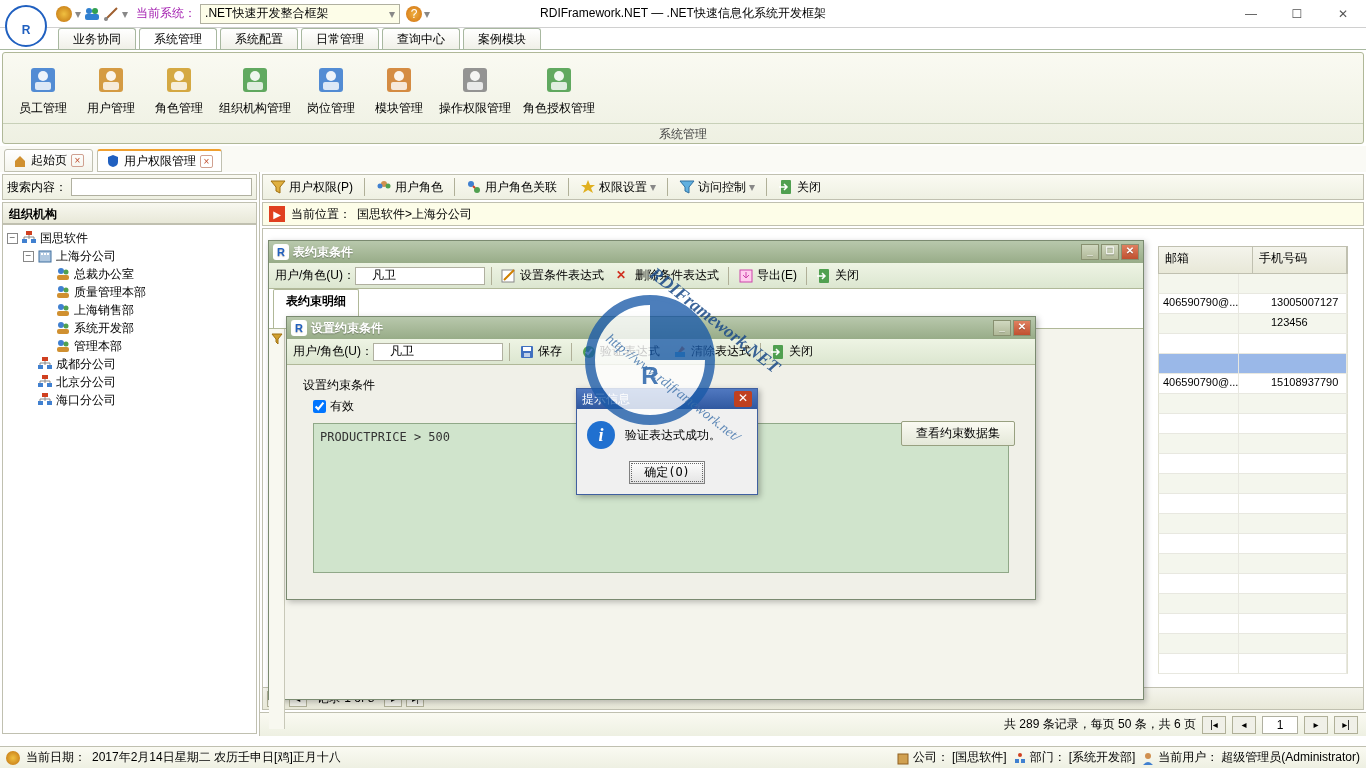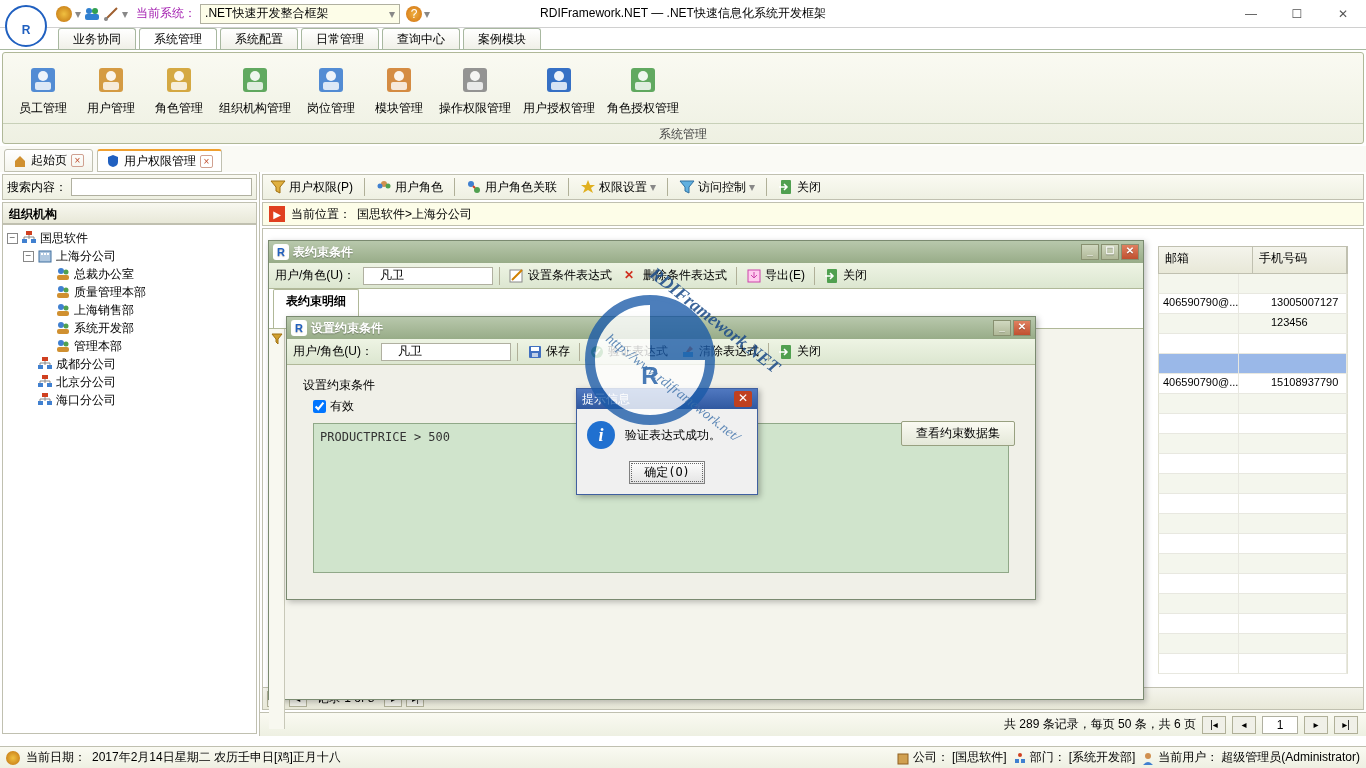--- a/index.html
+++ b/index.html
@@ -81,21 +81,21 @@
 
 
 .dialog { position: absolute; border: 1px solid #7a8a70; background: #f4f4ec; box-shadow: 2px 2px 6px rgba(0,0,0,0.25); }
 .dialog.inner { background: #f0f0e8; }
 .dlg-title { height: 22px; background: linear-gradient(#b8c8ac,#98ac88); color: #fff; display: flex; align-items: center; padding: 0 4px; gap: 4px; font-weight: bold; text-shadow: 0 1px 1px rgba(0,0,0,0.3); }
 .dlg-title .r { width: 16px; height: 16px; background: #fff; border-radius: 3px; display: inline-flex; align-items: center; justify-content: center; color: #2060c0; font-weight: bold; font-size: 11px; }
 .dlg-winbtns { margin-left: auto; display: flex; gap: 2px; }
 .dlg-wb { width: 18px; height: 16px; background: linear-gradient(#d0d8c0,#b0b898); border: 1px solid #889070; text-align: center; line-height: 12px; font-size: 10px; cursor: pointer;}
 .dlg-wb.close { background: linear-gradient(#e08060,#c05030); color: #fff; }
 .dlg-tool { height: 26px; background: linear-gradient(#eef4e4,#dce6d0); border-bottom: 1px solid #b0b898; display: flex; align-items: center; padding: 0 6px; gap: 6px; }
-.dlg-tool .fld { display: flex; gap: 8px; }
+.dlg-tool .fld { display: flex; gap: 0; }
 .dlg-tool input { height: 18px; border: 1px solid #b0b0a0; padding: 0 16px; width: 130px; background:#fff; }
 .dlg-tab { height: 40px; border-bottom: 1px solid #b0b898; display: flex; padding-left: 4px; background:#fff;}
 .dlg-tab .t { padding: 3px 12px; border: 1px solid #b0b898; border-bottom: none; background: #fff; font-weight: bold; border-radius: 2px 2px 0 0;}
 .dlg-body { padding: 8px; position: relative; }
 .dlg-body.filter { height: 340px; }
 .funnel { width: 16px; height: 400px; background: #f8f8f0; border-right: 1px solid #c8c8b8; position: absolute; left: 0; top: 0; padding-top:4px; text-align:center;}
 
 .inner-content { padding: 8px 12px; }
 .chk { display: flex; align-items: center; gap: 4px; margin: 4px 0 8px 14px; }
 .exprbox { margin: 0 14px; height: 150px; background: #d0e4cc; border: 1px solid #90a888; padding: 6px; font-family: monospace; color: #333; }
@@ -216,28 +216,20 @@
           </svg></div>
         <div class="ribbon-label">模块管理</div>
       </div>
       <div class="ribbon-item wide">
         <div class="ribbon-icon"><svg viewBox="0 0 32 32">
             <rect x="4" y="4" width="24" height="24" rx="3" fill="#888" opacity="0.9"></rect>
             <circle cx="16" cy="12" r="5" fill="#fff" opacity="0.9"></circle>
             <rect x="8" y="18" width="16" height="8" rx="2" fill="#fff" opacity="0.8"></rect>
           </svg></div>
         <div class="ribbon-label">操作权限管理</div>
-      </div>
-      <div class="ribbon-item wide">
-        <div class="ribbon-icon"><svg viewBox="0 0 32 32">
-            <rect x="4" y="4" width="24" height="24" rx="3" fill="#2060c0" opacity="0.9"></rect>
-            <circle cx="16" cy="12" r="5" fill="#fff" opacity="0.9"></circle>
-            <rect x="8" y="18" width="16" height="8" rx="2" fill="#fff" opacity="0.8"></rect>
-          </svg></div>
-        <div class="ribbon-label">用户授权管理</div>
       </div>
       <div class="ribbon-item wide">
         <div class="ribbon-icon"><svg viewBox="0 0 32 32">
             <rect x="4" y="4" width="24" height="24" rx="3" fill="#50a050" opacity="0.9"></rect>
             <circle cx="16" cy="12" r="5" fill="#fff" opacity="0.9"></circle>
             <rect x="8" y="18" width="16" height="8" rx="2" fill="#fff" opacity="0.8"></rect>
           </svg></div>
         <div class="ribbon-label">角色授权管理</div>
       </div>
     </div>

